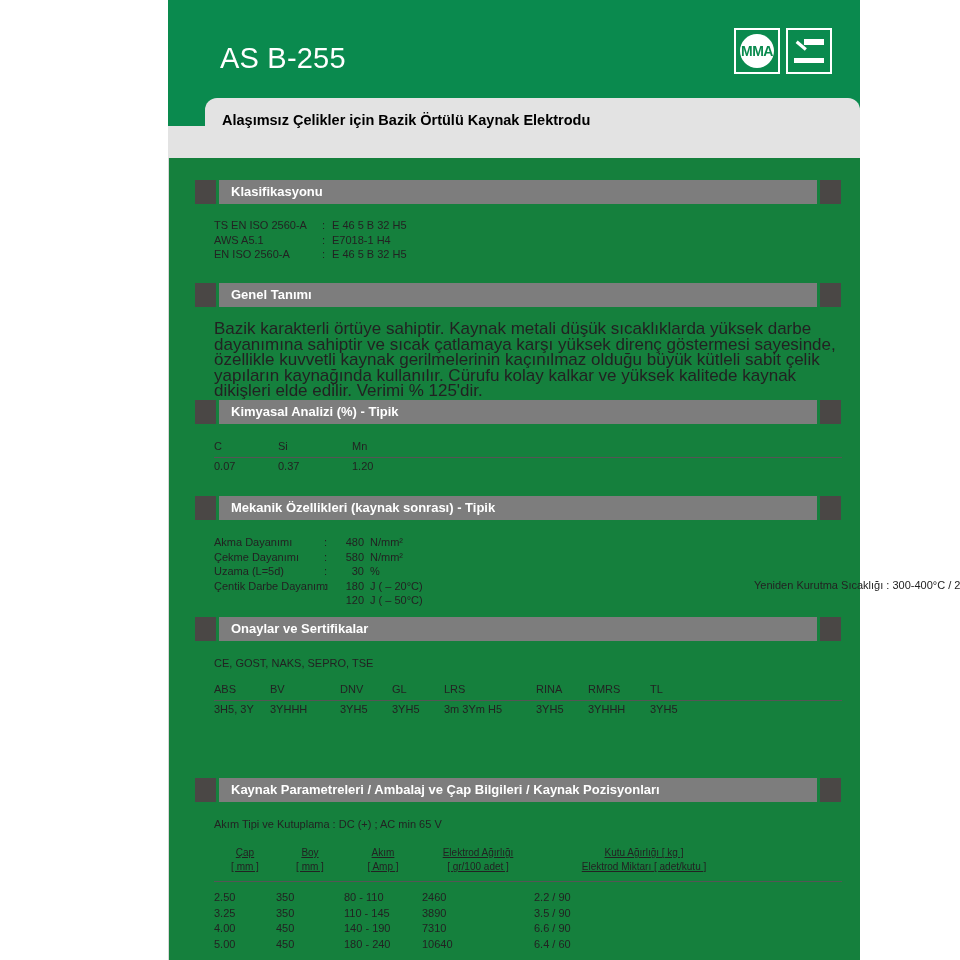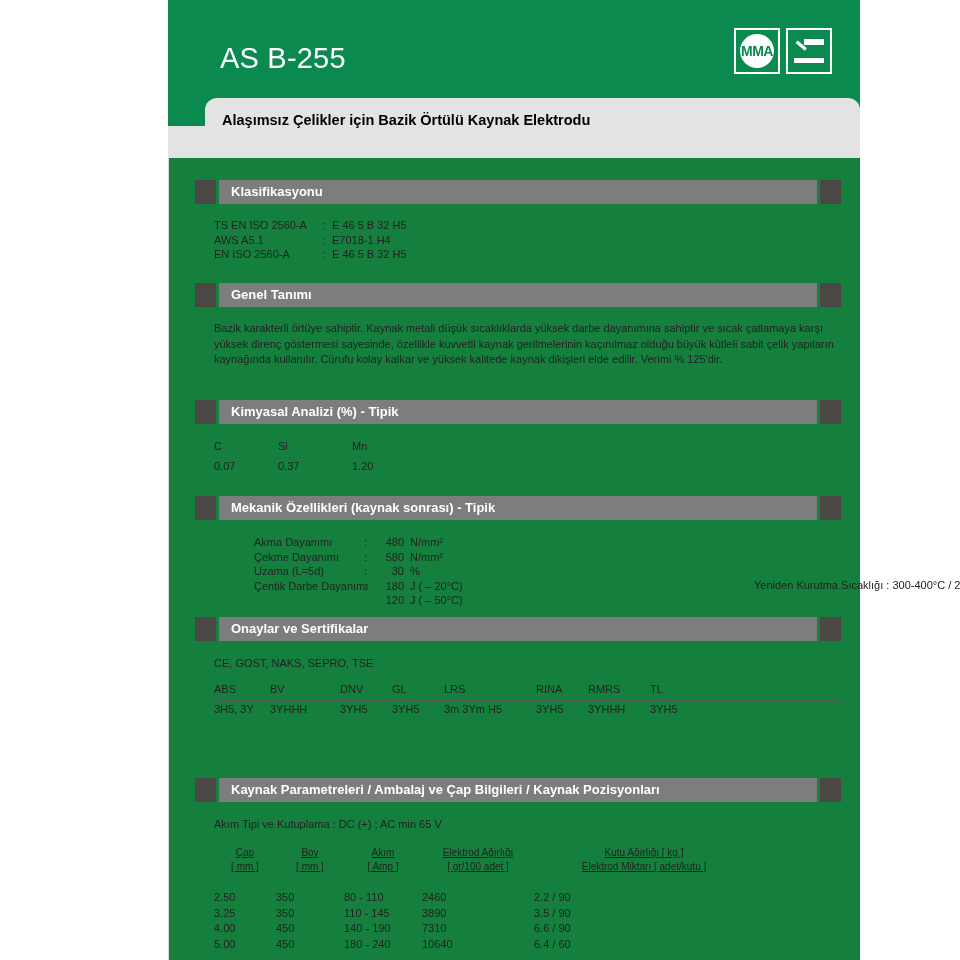--- a/index.html
+++ b/index.html
@@ -179,21 +179,21 @@
     white-space: nowrap;
   }
   .class-std { width: 108px; }
   .class-colon { width: 10px; }
   .class-val { }
 
   
   .desc-text {
     width: 628px;
     line-height: 15.5px;
-    font-size: 11px;
+    font-size: 17px;
     text-align: left;
   }
 
   
   .dtable {
     border-collapse: collapse;
     font-size: 11px;
     color: #222222;
   }
   .dtable th {
@@ -212,21 +212,21 @@
     background: #555555;
     width: 628px;
   }
 
   
   .mech-row {
     display: flex;
     line-height: 14.5px;
     white-space: nowrap;
   }
-  .mech-label { width: 110px; margin-left: 40px; }
+  .mech-label { width: 110px; }
   .mech-colon { width: 10px; }
   .mech-num {
     width: 30px;
     text-align: right;
     padding-right: 6px;
   }
   .mech-unit { }
   .redry {
     position: absolute;
     left: 540px;

